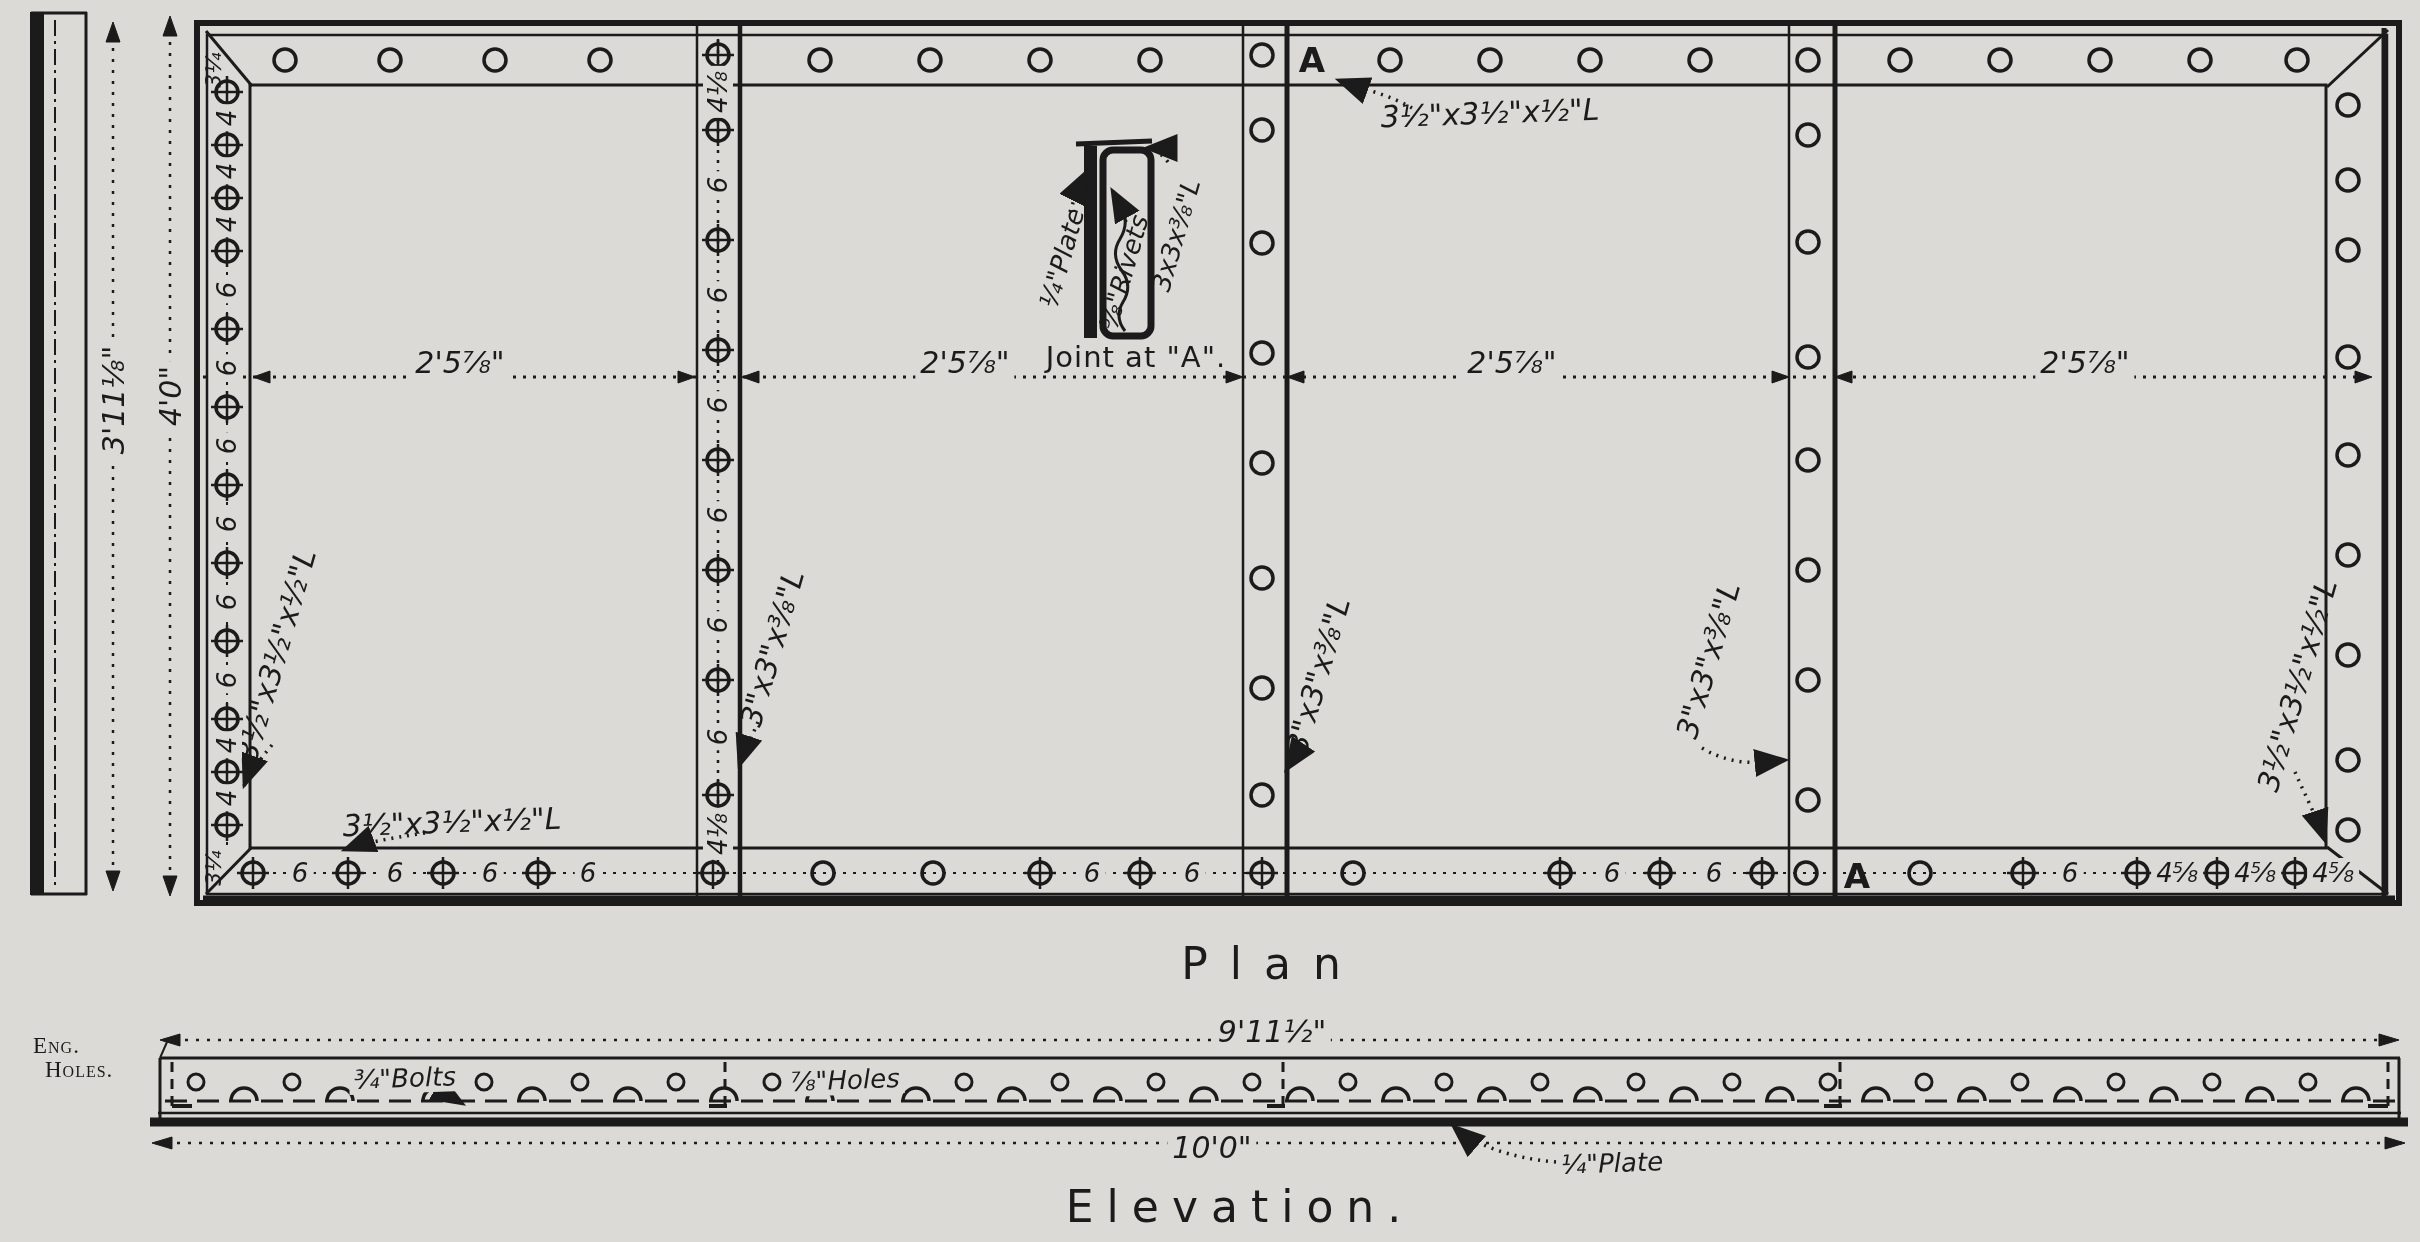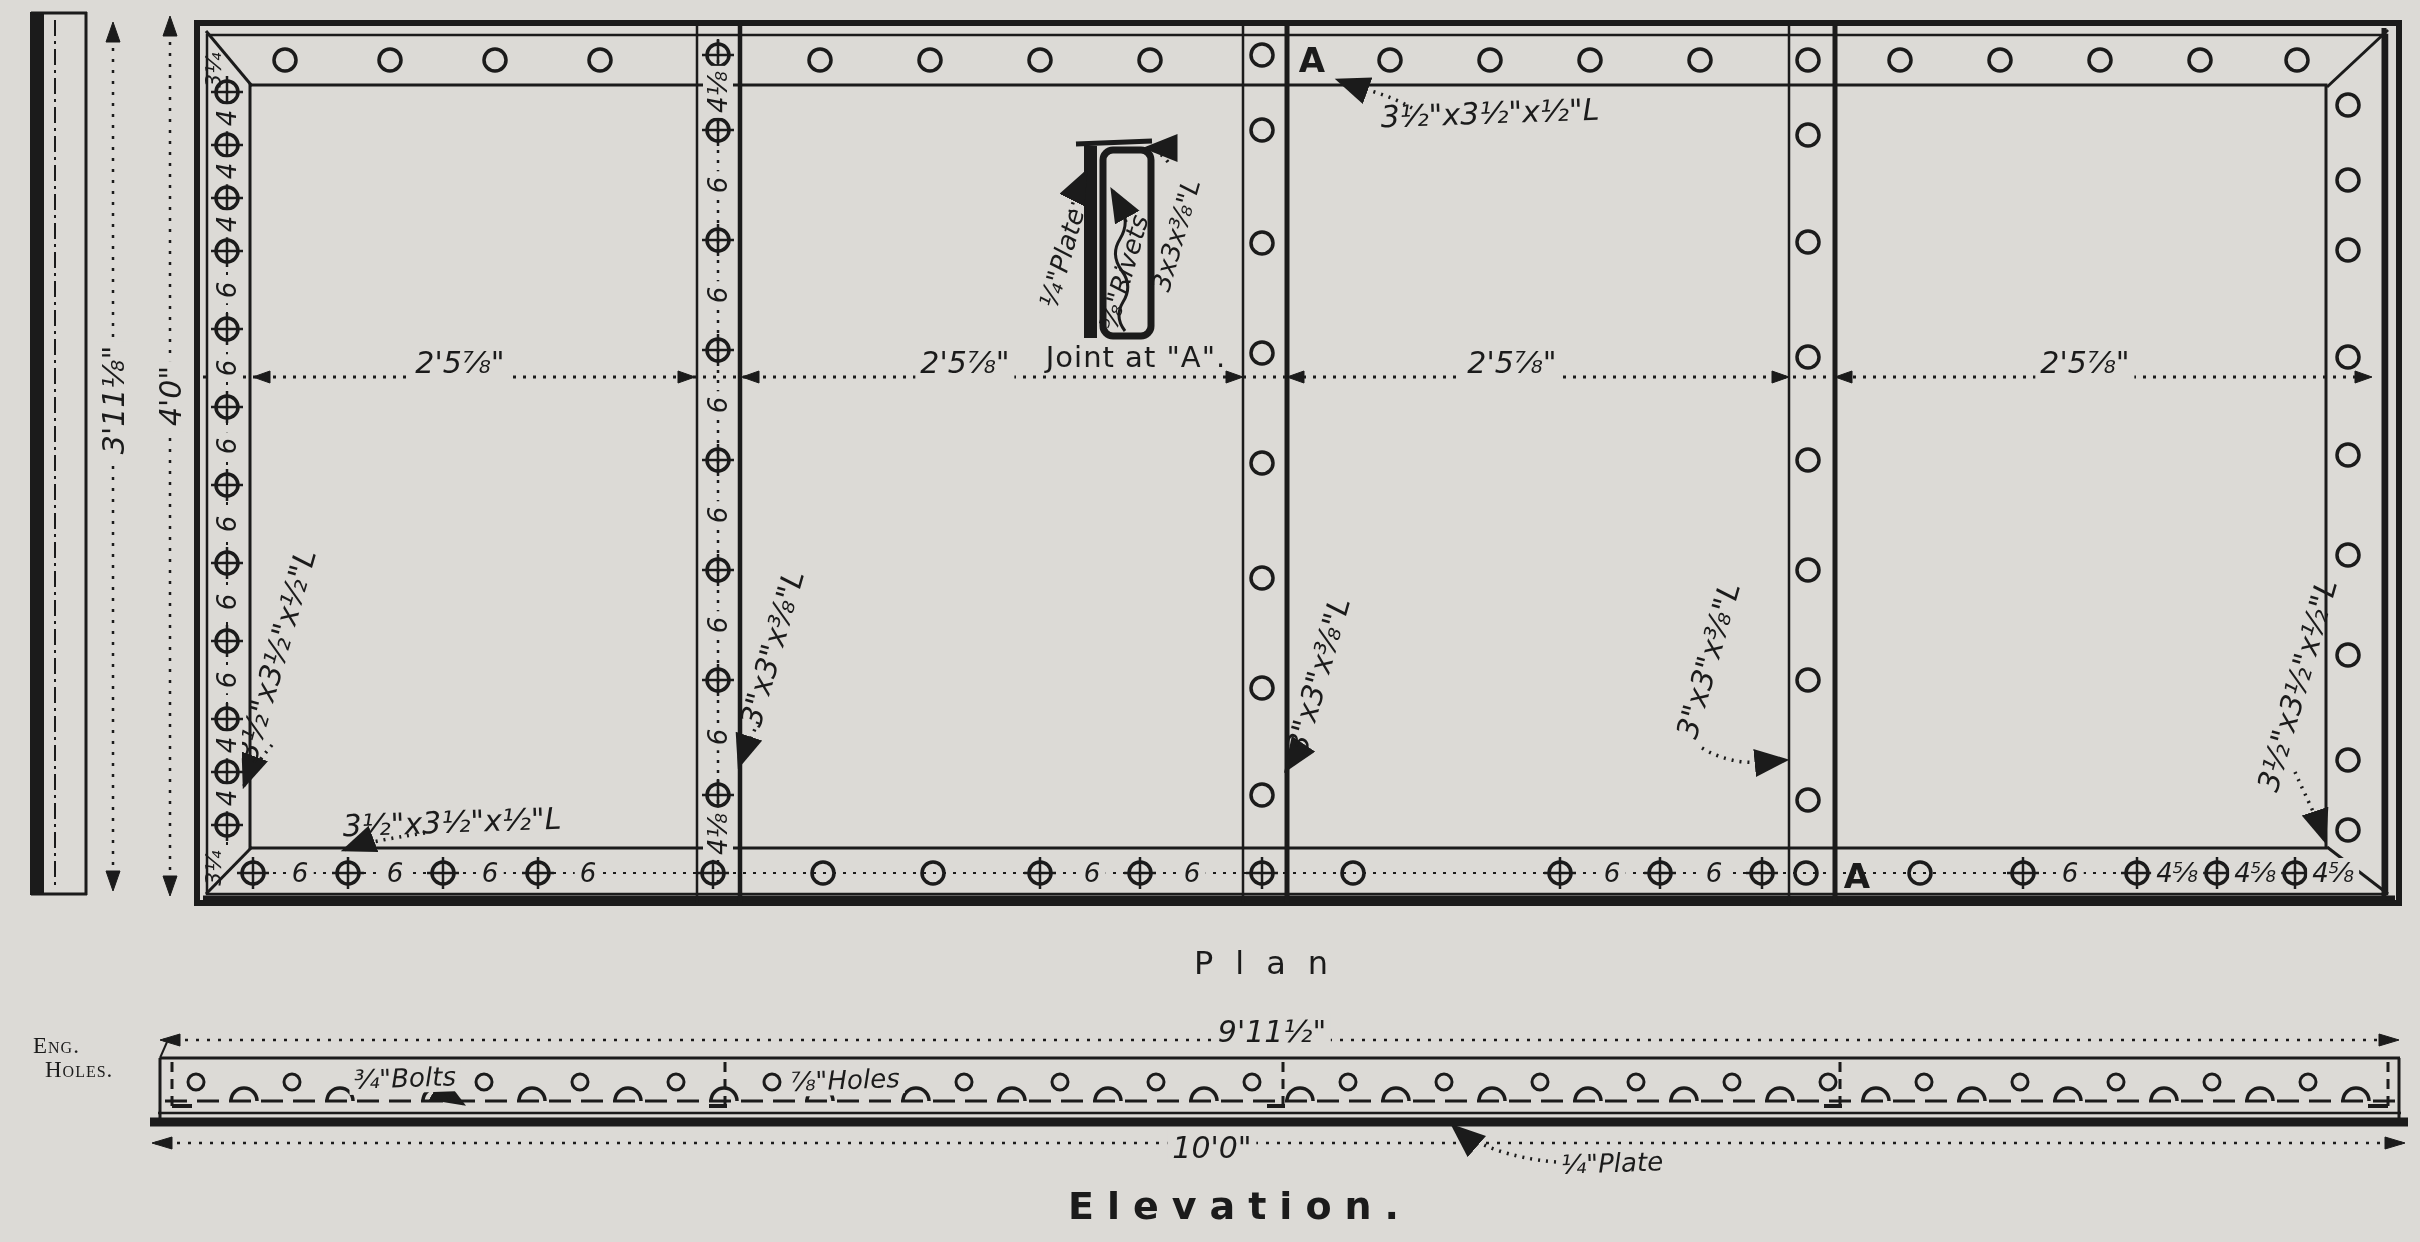--- a/index.html
+++ b/index.html
@@ -9,22 +9,22 @@
   #labels{position:absolute;left:0;top:0;width:2420px;height:1242px;pointer-events:none;}
   .lbl{position:absolute;transform:translate(-50%,-50%);font:italic 30px "DejaVu Sans",sans-serif;
        color:#1b1b1b;white-space:nowrap;}
   .sm{font-size:26px;}
   .xs{font-size:22px;}
   .bg{background:#dcdad6;padding:0 5px;}
   .rot{transform:translate(-50%,-50%) rotate(-90deg);}
   .tilt{transform:translate(-50%,-50%) rotate(-74deg);}
   .tilt2{transform:translate(-50%,-50%) rotate(-2deg);}
   .marker{font:700 34px "DejaVu Sans",sans-serif;font-style:normal;}
-  .title{font-style:normal;font-weight:500;font-size:32px;letter-spacing:22px;}
-  .title2{font-style:normal;font-weight:700;font-size:38px;letter-spacing:13px;}
+  .title{font-style:normal;font-weight:500;font-size:44px;letter-spacing:22px;}
+  .title2{font-style:normal;font-weight:400;font-size:44px;letter-spacing:13px;}
   .caption{font-style:normal;font-size:29px;letter-spacing:1px;}
   .credit{position:absolute;font-family:"Liberation Serif",serif;font-variant:small-caps;
           font-size:23px;line-height:24px;letter-spacing:1px;}
 </style>
 </head>
 <body>
 
 <div id="sheet">
 
 <svg id="linework" width="2420" height="1242" viewBox="0 0 2420 1242">

